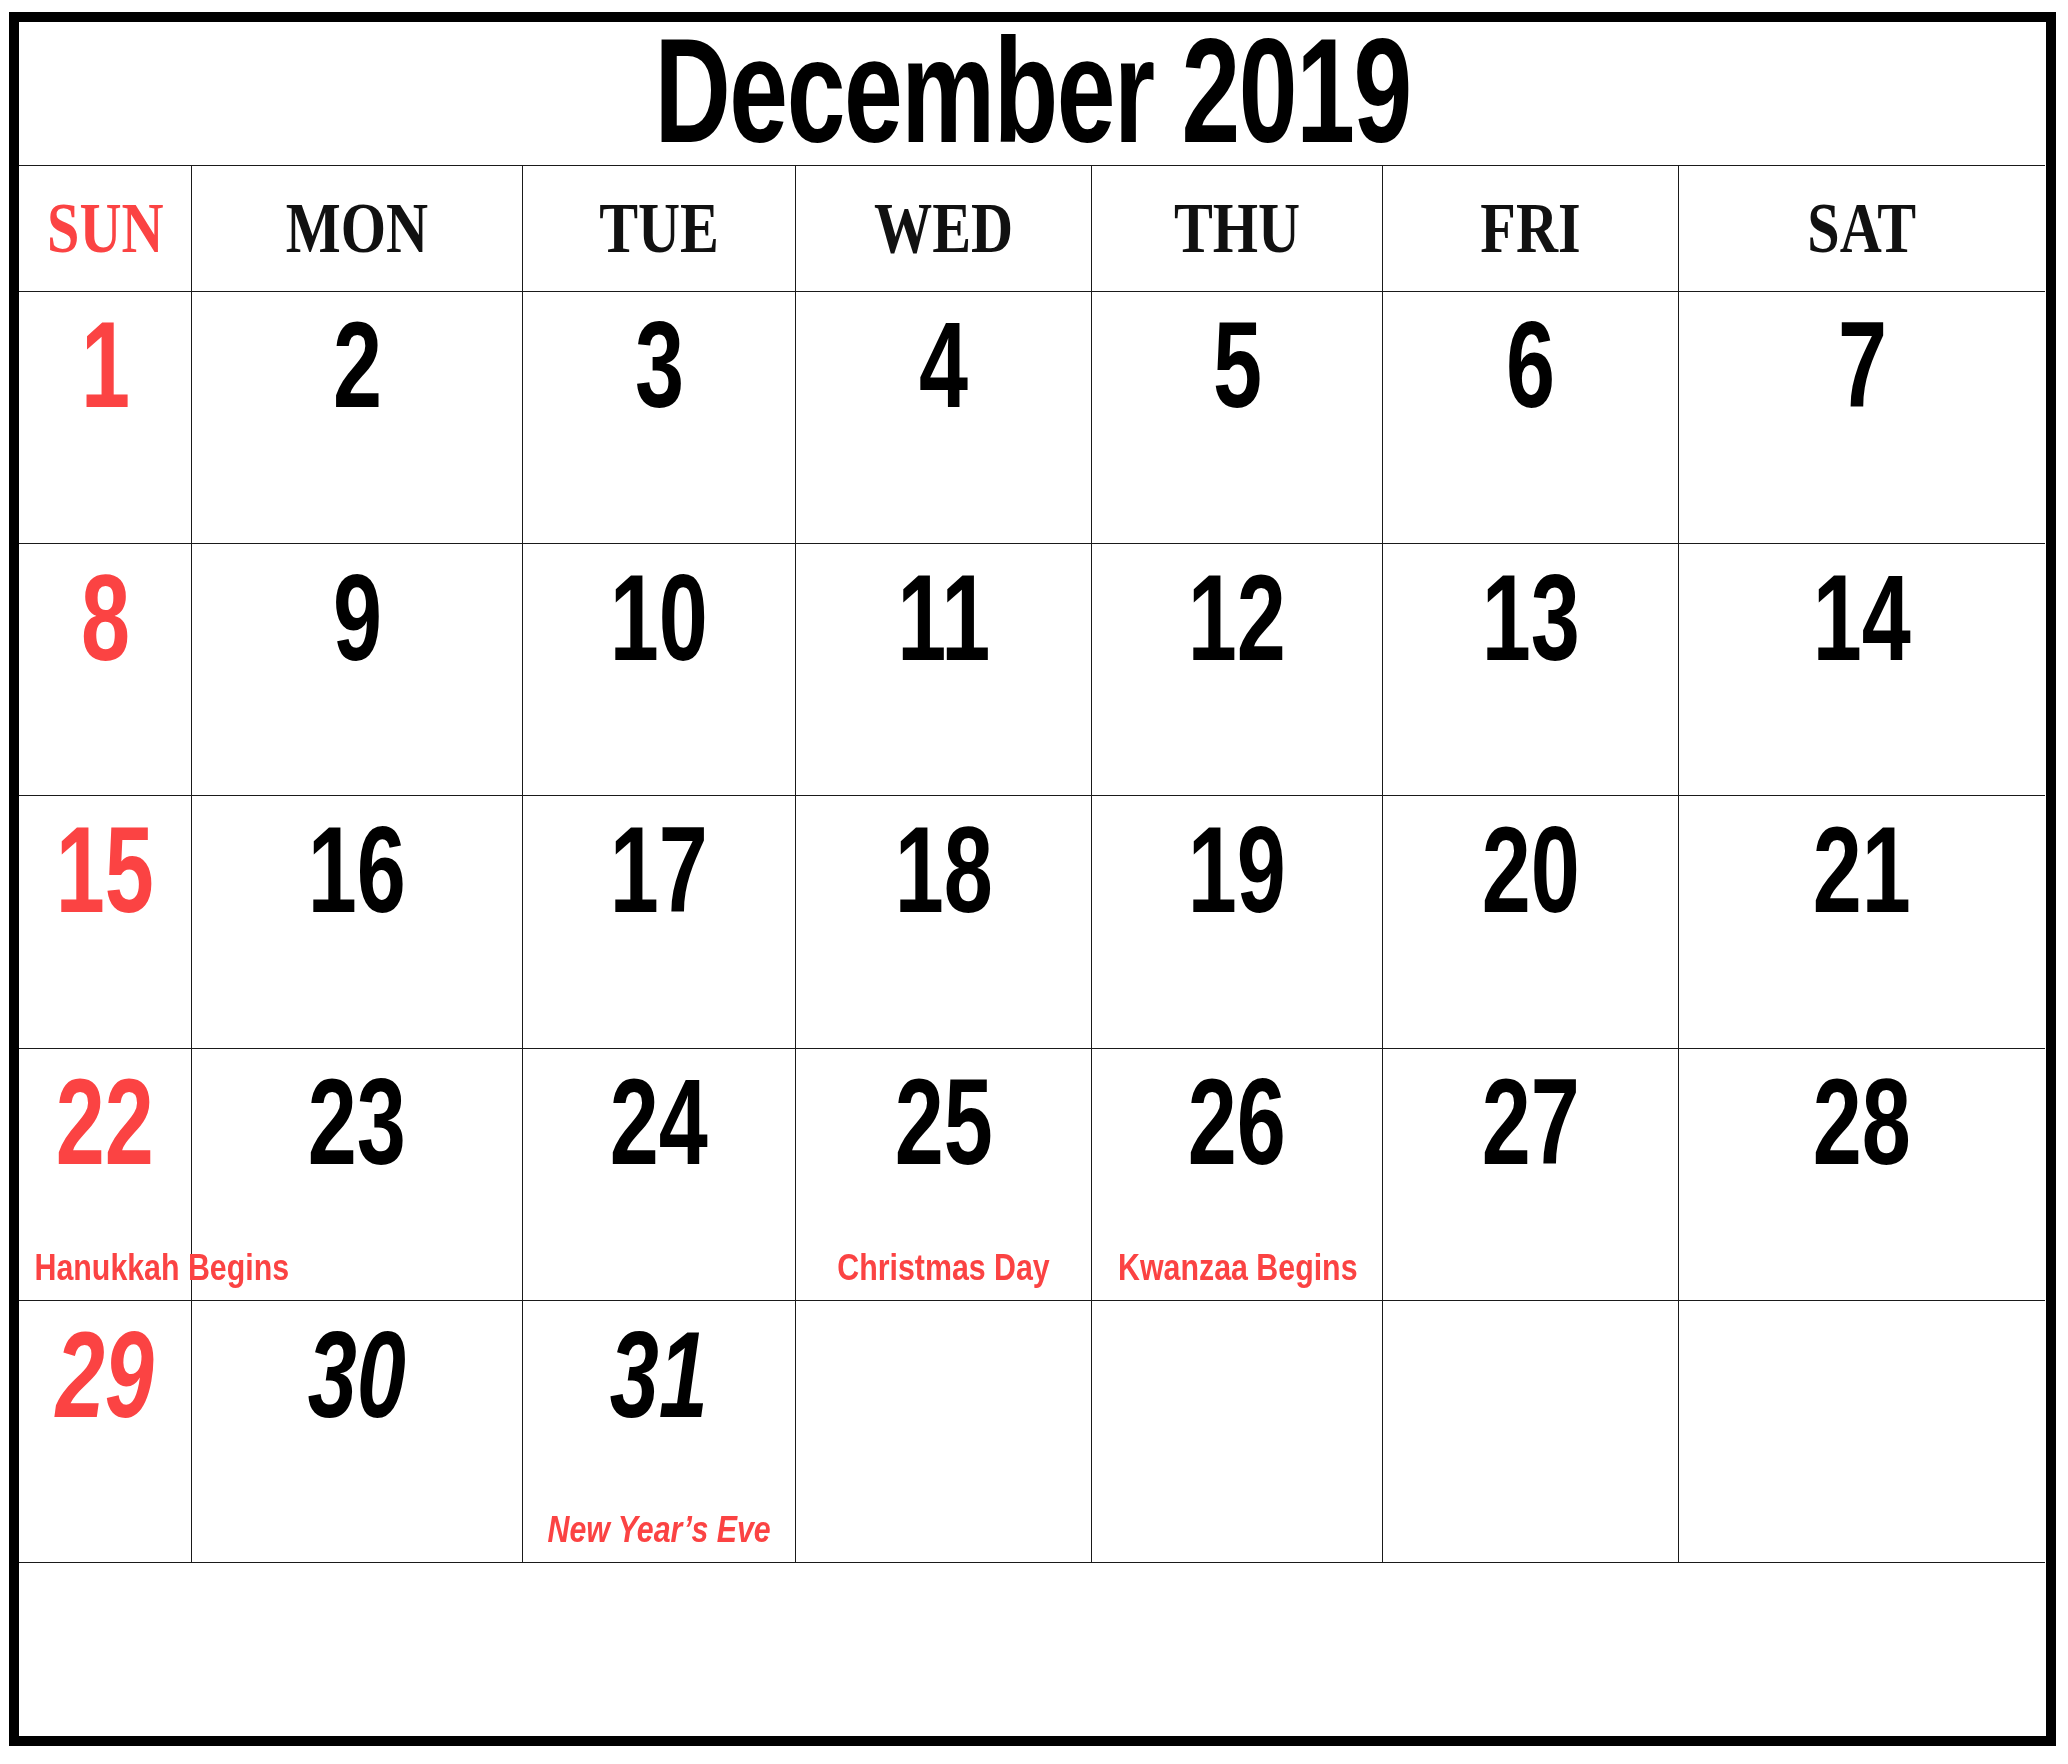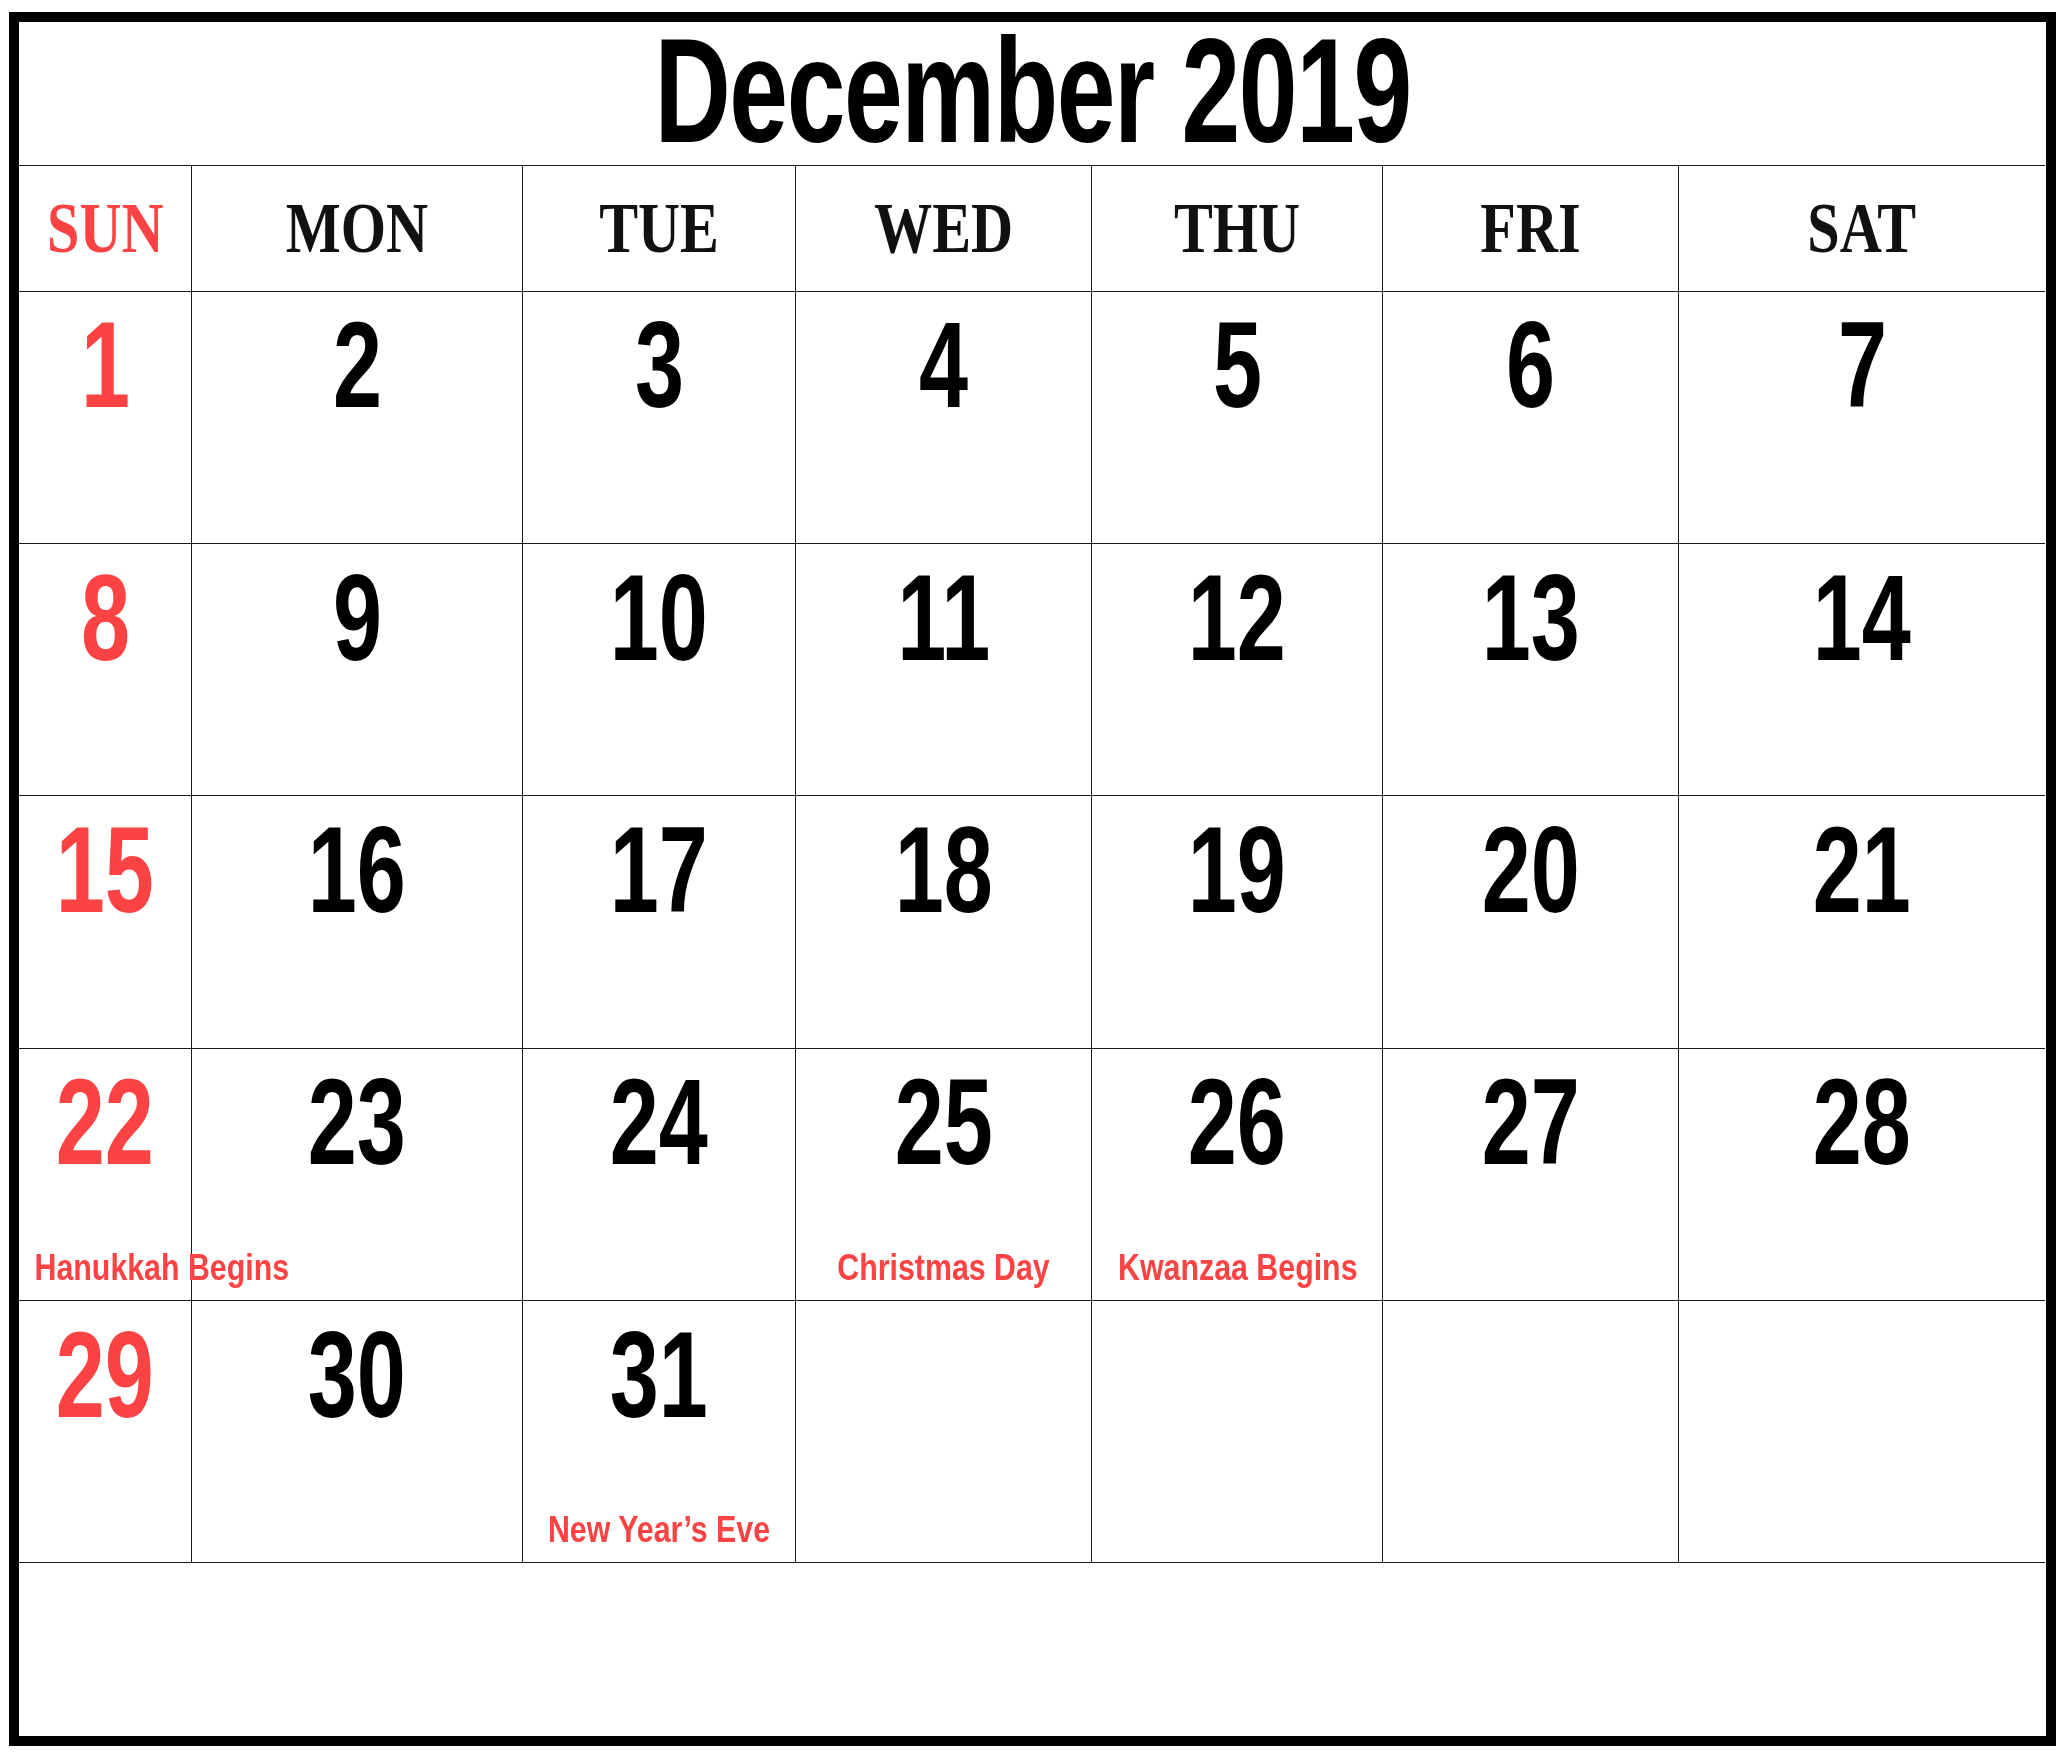--- a/index.html
+++ b/index.html
@@ -98,21 +98,21 @@
     font-size: 71px;
     line-height: 1;
     color: #111111;
     transform: scaleX(0.82);
     white-space: nowrap;
   }
   .dow.sunday { color: #fb4343; }
 
   
   tbody tr { height: 226px; }
-  tbody tr.last-week { height: 234px; }
+  tbody tr.last-week { height: 234px; font-style: italic; }
 
   .cell {
     position: relative;
     height: 100%;
     display: flex;
     flex-direction: column;
     align-items: center;
   }
   .daynum {
     font-family: "Liberation Sans Narrow", "Liberation Sans", sans-serif;

